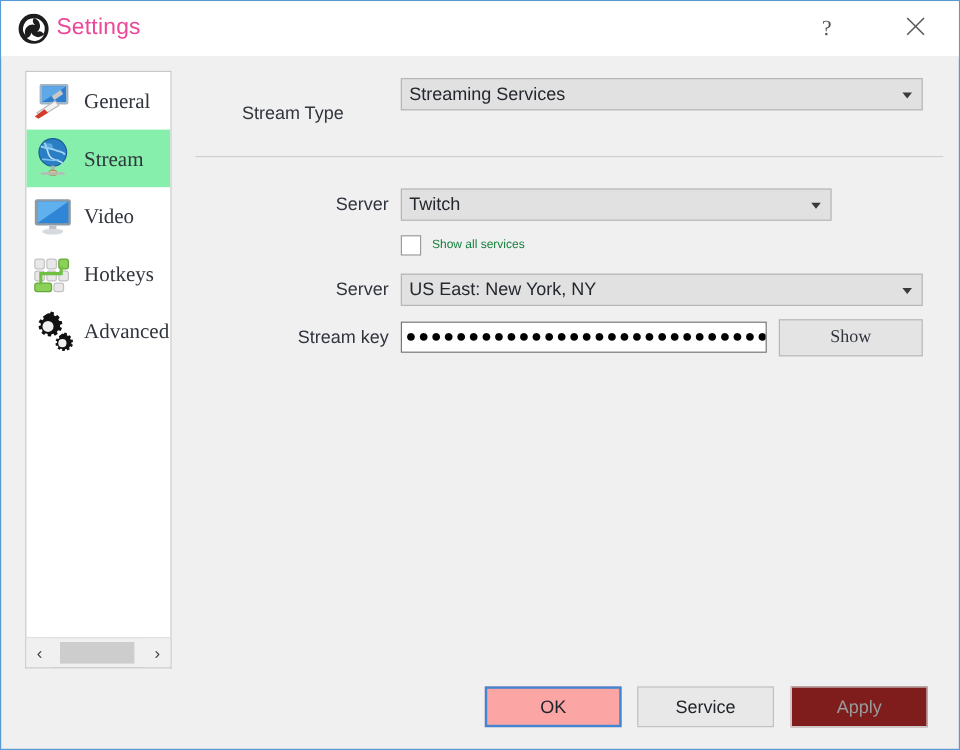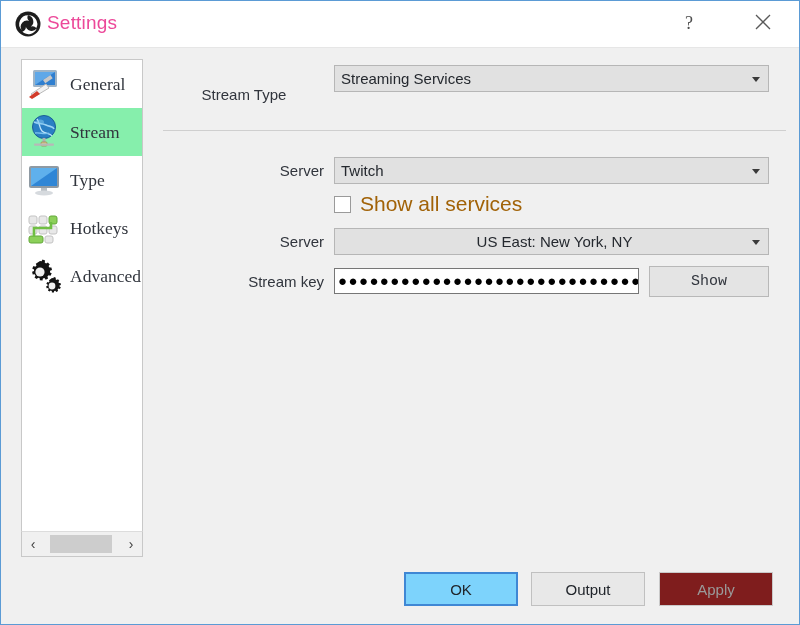--- a/index.html
+++ b/index.html
@@ -191,22 +191,22 @@
   #checkbox-box {
     width: 17px;
     height: 17px;
     box-sizing: border-box;
     background: #ffffff;
     border: 1px solid #9a9a9a;
     flex: 0 0 17px;
   }
   #checkbox-label {
     margin-left: 9px;
-    font-size: 21px;
-    color: #a16207;
+    font-size: 10px;
+    color: #15803d;
   }
 
   
   #streamkey-field {
     position: absolute;
     left: 333px;
     top: 267px;
     width: 305px;
     height: 26px;
     box-sizing: border-box;
@@ -224,38 +224,38 @@
     position: absolute;
     left: 648px;
     top: 265px;
     width: 120px;
     height: 31px;
     box-sizing: border-box;
     background: #e4e4e4;
     border: 1px solid #b8b8b8;
     font-size: 15px;
     color: #31353d;
-    font-family: Liberation Mono, monospace;
+    font-family: Liberation Serif, serif;
     cursor: default;
   }
 
   
   .dlg-btn {
     position: absolute;
     top: 571px;
     height: 34px;
     box-sizing: border-box;
     font-size: 15px;
     font-family: "Liberation Sans", sans-serif;
     cursor: default;
   }
   #ok-button {
     left: 403px;
     width: 114px;
-    background: #7dd3fc;
+    background: #fca5a5;
     border: 2px solid #3f87d4;
     color: #21252b;
   }
   #cancel-button {
     left: 530px;
     width: 114px;
     background: #e8e8e8;
     border: 1px solid #c0c0c0;
     color: #21252b;
   }
@@ -334,21 +334,21 @@
     <div class="nav-item">
       <span class="nav-icon">
         <svg width="40" height="40" viewBox="0 0 40 40">
           <rect x="5" y="6" width="30" height="22" rx="2" fill="#8f9aa3"></rect>
           <rect x="7" y="8" width="26" height="18" fill="#2f86d6"></rect>
           <path d="M7 8 L33 8 L7 26 Z" fill="#5fb0ec"></path>
           <rect x="17" y="28" width="6" height="4" fill="#b9c0c6"></rect>
           <ellipse cx="20" cy="33" rx="9" ry="2.4" fill="#d6dade"></ellipse>
         </svg>
       </span>
-      <span class="nav-label">Type</span>
+      <span class="nav-label">Video</span>
     </div>
 
     <div class="nav-item">
       <span class="nav-icon">
         <svg width="40" height="40" viewBox="0 0 40 40">
           <rect x="5" y="8" width="8" height="8" rx="2" fill="#e8e8e8" stroke="#c3c3c3"></rect>
           <rect x="15" y="8" width="8" height="8" rx="2" fill="#e8e8e8" stroke="#c3c3c3"></rect>
           <rect x="25" y="8" width="8" height="8" rx="2" fill="#8cd05a" stroke="#63a83a"></rect>
           <rect x="5" y="18" width="8" height="8" rx="2" fill="#e8e8e8" stroke="#c3c3c3"></rect>
           <rect x="15" y="18" width="8" height="8" rx="2" fill="#e8e8e8" stroke="#c3c3c3"></rect>
@@ -388,38 +388,38 @@
 
     <div class="form-label" style="left:163px; top:85px; width:160px;text-align:center;">Stream Type</div>
     <div class="combo" style="left:333px; top:64px; width:435px;">
       <span>Streaming Services</span>
       <span class="caret"></span>
     </div>
 
     <div id="separator"></div>
 
     <div class="form-label" style="left:163px; top:161px; width:160px;">Server</div>
-    <div class="combo" style="left:333px; top:156px; width:435px;">
+    <div class="combo" style="left:333px; top:156px; width:359px;">
       <span>Twitch</span>
       <span class="caret"></span>
     </div>
 
     <div id="checkbox-row">
       <span id="checkbox-box"></span>
       <span id="checkbox-label">Show all services</span>
     </div>
 
     <div class="form-label" style="left:163px; top:232px; width:160px;">Server</div>
-    <div class="combo" style="left:333px; top:227px; width:435px;text-align:center;">
+    <div class="combo" style="left:333px; top:227px; width:435px;">
       <span>US East: New York, NY</span>
       <span class="caret"></span>
     </div>
 
     <div class="form-label" style="left:163px; top:272px; width:160px;">Stream key</div>
     <div id="streamkey-field">●●●●●●●●●●●●●●●●●●●●●●●●●●●●●●</div>
     <button id="show-button">Show</button>
   </div>
 
   <button class="dlg-btn" id="ok-button">OK</button>
-  <button class="dlg-btn" id="cancel-button">Output</button>
+  <button class="dlg-btn" id="cancel-button">Service</button>
   <button class="dlg-btn" id="apply-button">Apply</button>
 
 </div>
 
 </body></html>

